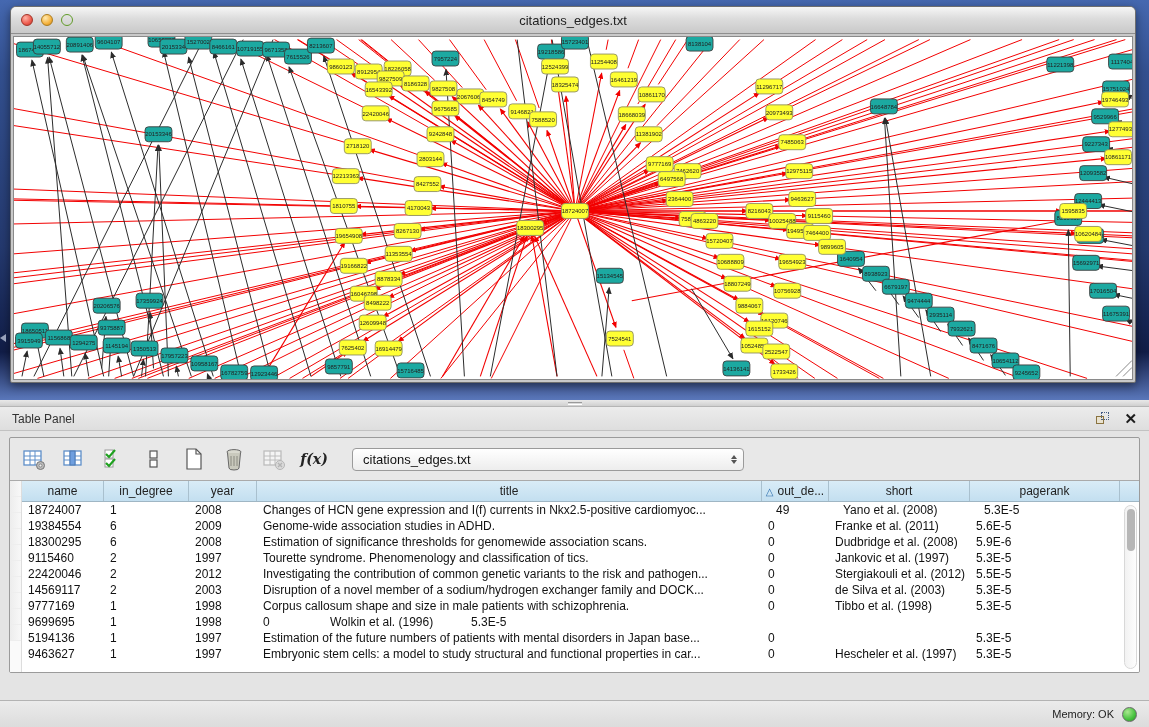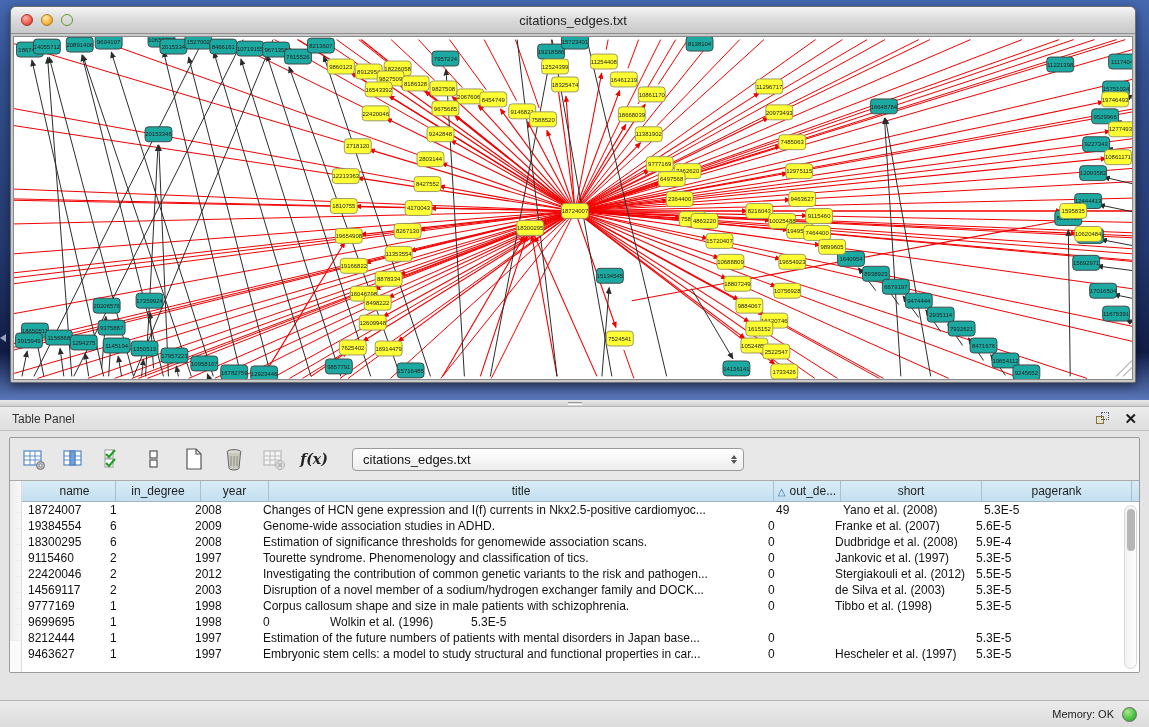--- a/index.html
+++ b/index.html
@@ -52,21 +52,21 @@
   #combo .val{flex:1;font-size:13px;color:#111;}
   #combo .arrows{display:flex;flex-direction:column;gap:1px;align-items:center;}
   #combo .arrows .up{width:0;height:0;border-left:3.5px solid transparent;border-right:3.5px solid transparent;border-bottom:4px solid #555;}
   #combo .arrows .dn{width:0;height:0;border-left:3.5px solid transparent;border-right:3.5px solid transparent;border-top:4px solid #555;}
 
   
   #table-wrap{position:relative;height:192px;background:#fff;border-top:1px solid #aaa;display:flex;}
   #gutter{width:12px;background:#fafafa;border-right:1px solid #ddd;}
   #gutter .g{height:16px;border-bottom:1px solid #eee;background:linear-gradient(90deg,#ededed,#f8f8f8);}
   #tbl{flex:1;overflow:hidden;}
-  #thead{display:flex;height:21px;background:linear-gradient(#d9ecf7,#c3dff0);border-bottom:1px solid #9fb6c4;padding-left:12px;}
+  #thead{display:flex;height:21px;background:linear-gradient(#d9ecf7,#c3dff0);border-bottom:1px solid #9fb6c4;}
   .th{font-size:12px;color:#222;display:flex;align-items:center;justify-content:center;border-right:1px solid #a9c0ce;overflow:hidden;white-space:nowrap;}
   .th .sort{color:#2f6fae;font-size:10px;margin-right:4px;}
   #tbody .tr{display:flex;height:16px;}
   .td{font-size:12px;color:#111;white-space:nowrap;overflow:hidden;padding:0 2px 0 6px;line-height:16px;}
   #vscroll{position:absolute;right:2px;top:24px;width:13px;height:164px;background:linear-gradient(90deg,#f2f2f2,#fdfdfd);border:1px solid #d8d8d8;border-radius:7px;}
   #vscroll .thumb{position:absolute;left:2px;top:3px;width:8px;height:42px;background:#b6b6b6;border-radius:5px;}
 
   
   #statusbar{position:absolute;left:0;top:700px;width:1149px;height:27px;background:linear-gradient(#ebebeb,#dcdcdc);
     border-top:1px solid #b3b3b3;display:flex;align-items:center;justify-content:flex-end;padding:8px 12px;gap:8px;}
@@ -984,31 +984,31 @@
                 <div class="td" style="width: 67px; margin-left: 8px;">49</div>
                 <div class="td" style="width: 141px;">Yano et al. (2008)</div>
                 <div class="td" style="width: 150px;">5.3E-5</div>
               </div>
               <div class="tr">
                 <div class="td" style="width: 82px;">19384554</div>
                 <div class="td" style="width: 85px;">6</div>
                 <div class="td" style="width: 68px;">2009</div>
                 <div class="td" style="width: 505px;">Genome-wide association studies in ADHD.</div>
                 <div class="td" style="width: 67px;">0</div>
-                <div class="td" style="width: 141px;">Franke et al. (2007)</div>
+                <div class="td" style="width: 141px;">Franke et al. (2011)</div>
                 <div class="td" style="width: 150px;">5.6E-5</div>
               </div>
               <div class="tr">
                 <div class="td" style="width: 82px;">18300295</div>
                 <div class="td" style="width: 85px;">6</div>
                 <div class="td" style="width: 68px;">2008</div>
                 <div class="td" style="width: 505px;">Estimation of significance thresholds for genomewide association scans.</div>
                 <div class="td" style="width: 67px;">0</div>
                 <div class="td" style="width: 141px;">Dudbridge et al. (2008)</div>
-                <div class="td" style="width: 150px;">5.9E-4</div>
+                <div class="td" style="width: 150px;">5.9E-6</div>
               </div>
               <div class="tr">
                 <div class="td" style="width: 82px;">9115460</div>
                 <div class="td" style="width: 85px;">2</div>
                 <div class="td" style="width: 68px;">1997</div>
                 <div class="td" style="width: 505px;">Tourette syndrome. Phenomenology and classification of tics.</div>
                 <div class="td" style="width: 67px;">0</div>
                 <div class="td" style="width: 141px;">Jankovic et al. (1997)</div>
                 <div class="td" style="width: 150px;">5.3E-5</div>
               </div>
@@ -1041,21 +1041,21 @@
               </div>
               <div class="tr">
                 <div class="td" style="width: 82px;">9699695</div>
                 <div class="td" style="width: 85px;">1</div>
                 <div class="td" style="width: 68px;">1998</div>
                 <div class="td" style="width: 67px;">0</div>
                 <div class="td" style="width: 141px;">Wolkin et al. (1996)</div>
                 <div class="td" style="width: 150px;">5.3E-5</div>
               </div>
               <div class="tr">
-                <div class="td" style="width: 82px;">8212444</div>
+                <div class="td" style="width: 82px;">5194136</div>
                 <div class="td" style="width: 85px;">1</div>
                 <div class="td" style="width: 68px;">1997</div>
                 <div class="td" style="width: 505px;">Estimation of the future numbers of patients with mental disorders in Japan base...</div>
                 <div class="td" style="width: 67px;">0</div>
                 <div class="td" style="width: 141px; margin-top: 28px;">Nakamura et al. (1997)</div>
                 <div class="td" style="width: 150px;">5.3E-5</div>
               </div>
               <div class="tr">
                 <div class="td" style="width: 82px;">9463627</div>
                 <div class="td" style="width: 85px;">1</div>

